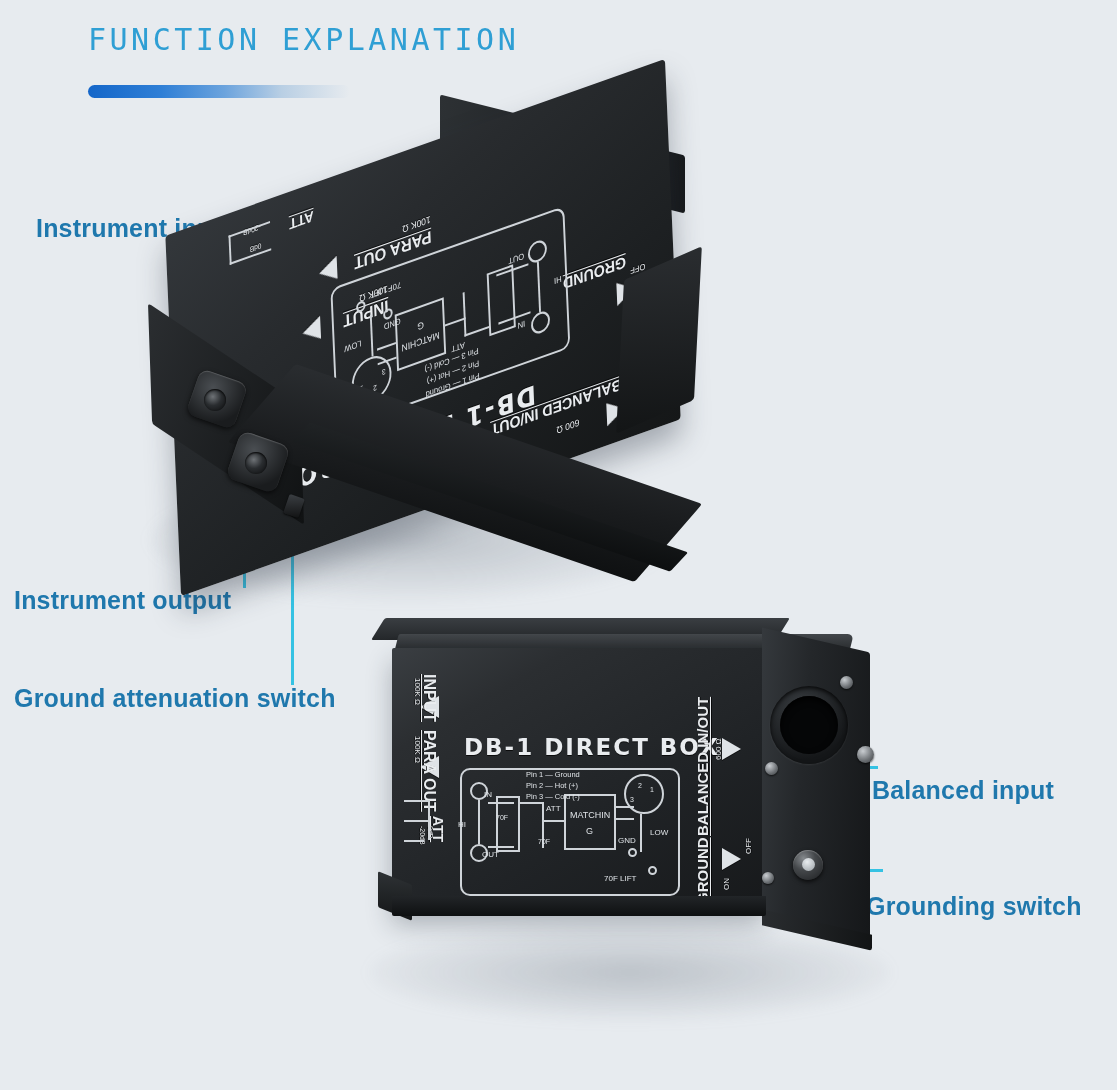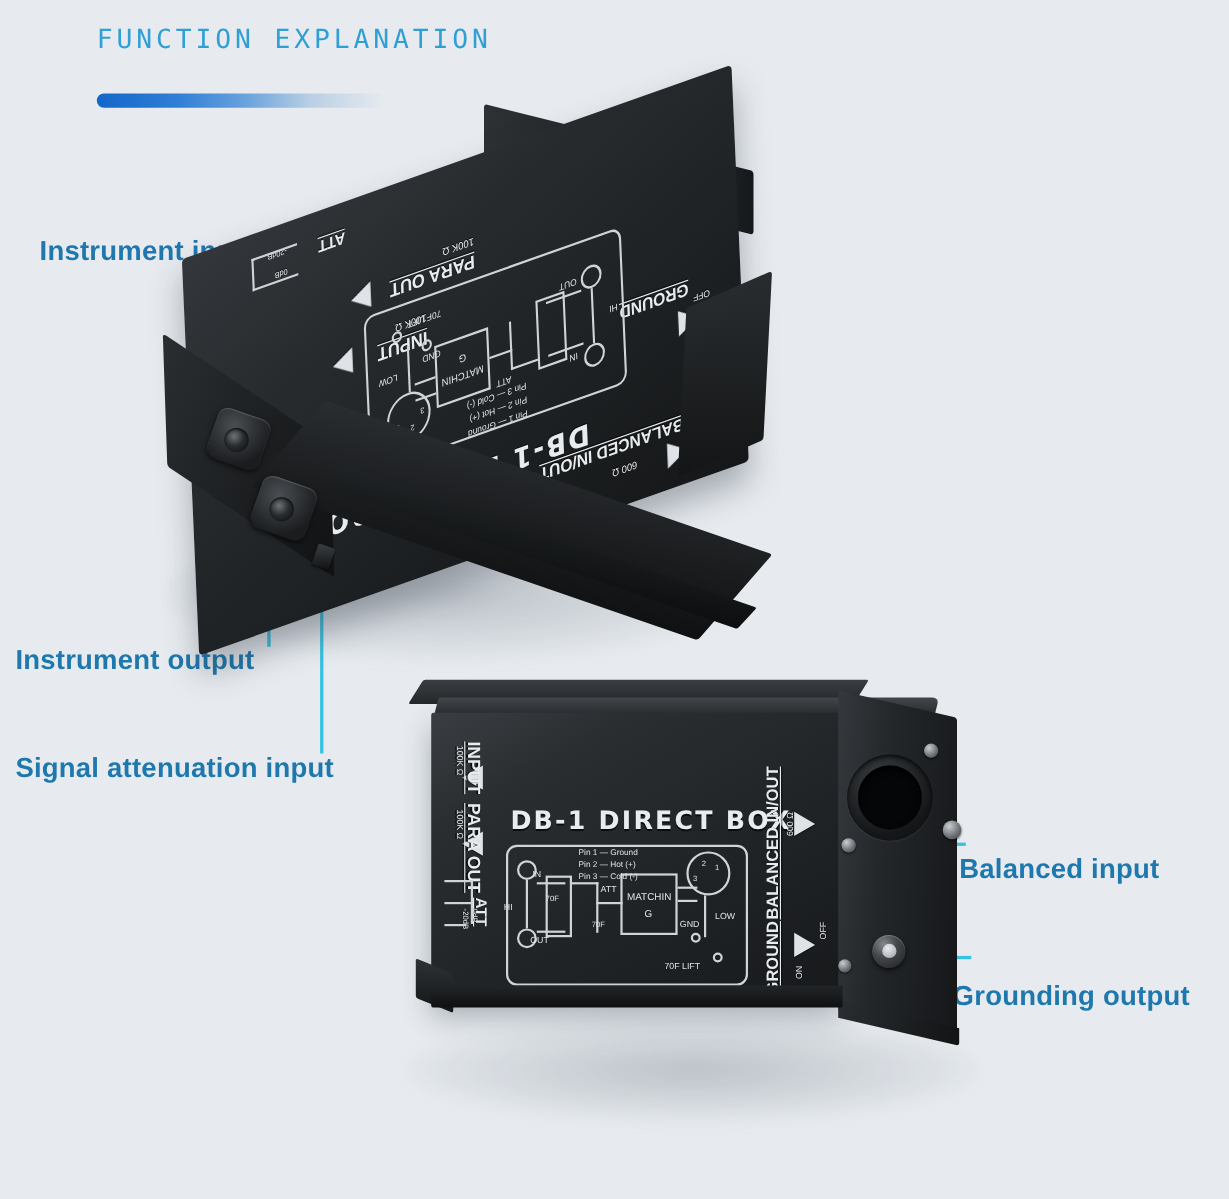--- a/index.html
+++ b/index.html
@@ -17,21 +17,21 @@
     position: relative;
   }
 
   
   #header { position: absolute; left: 0; top: 0; width: 1117px; height: 120px; }
 
   #page-title {
     position: absolute;
     left: 88px;
     top: 22px;
-    font-size: 24px;
+    font-size: 30px;
     font-weight: 400;
     letter-spacing: 3.5px;
     color: #2f9fd4;
     font-family: "DejaVu Sans Mono", monospace;
     white-space: nowrap;
   }
 
   #title-rule {
     position: absolute;
     left: 88px;
@@ -176,23 +176,23 @@
 </head>
 <body>
 
 <div id="header">
   <div id="page-title">FUNCTION EXPLANATION</div>
   <div id="title-rule"></div>
 </div>
 
 <div class="callout-label" id="label-instrument-input">Instrument input</div>
 <div class="callout-label" id="label-instrument-output">Instrument output</div>
-<div class="callout-label" id="label-signal-att-switch">Signal attenuation input</div>
+<div class="callout-label" id="label-signal-att-switch">Ground attenuation switch</div>
 <div class="callout-label" id="label-balanced-output">Balanced input</div>
-<div class="callout-label" id="label-grounding-switch">Grounding output</div>
+<div class="callout-label" id="label-grounding-switch">Grounding switch</div>
 
 <div class="leader leader-v" id="leader-input"></div>
 <div class="leader-dot" id="leader-input-dot"></div>
 
 <div class="leader leader-v" id="leader-output-v"></div>
 <div class="leader-dot" id="leader-output-dot"></div>
 
 <div class="leader leader-v" id="leader-att-v"></div>
 <div class="leader-dot" id="leader-att-dot"></div>
 

